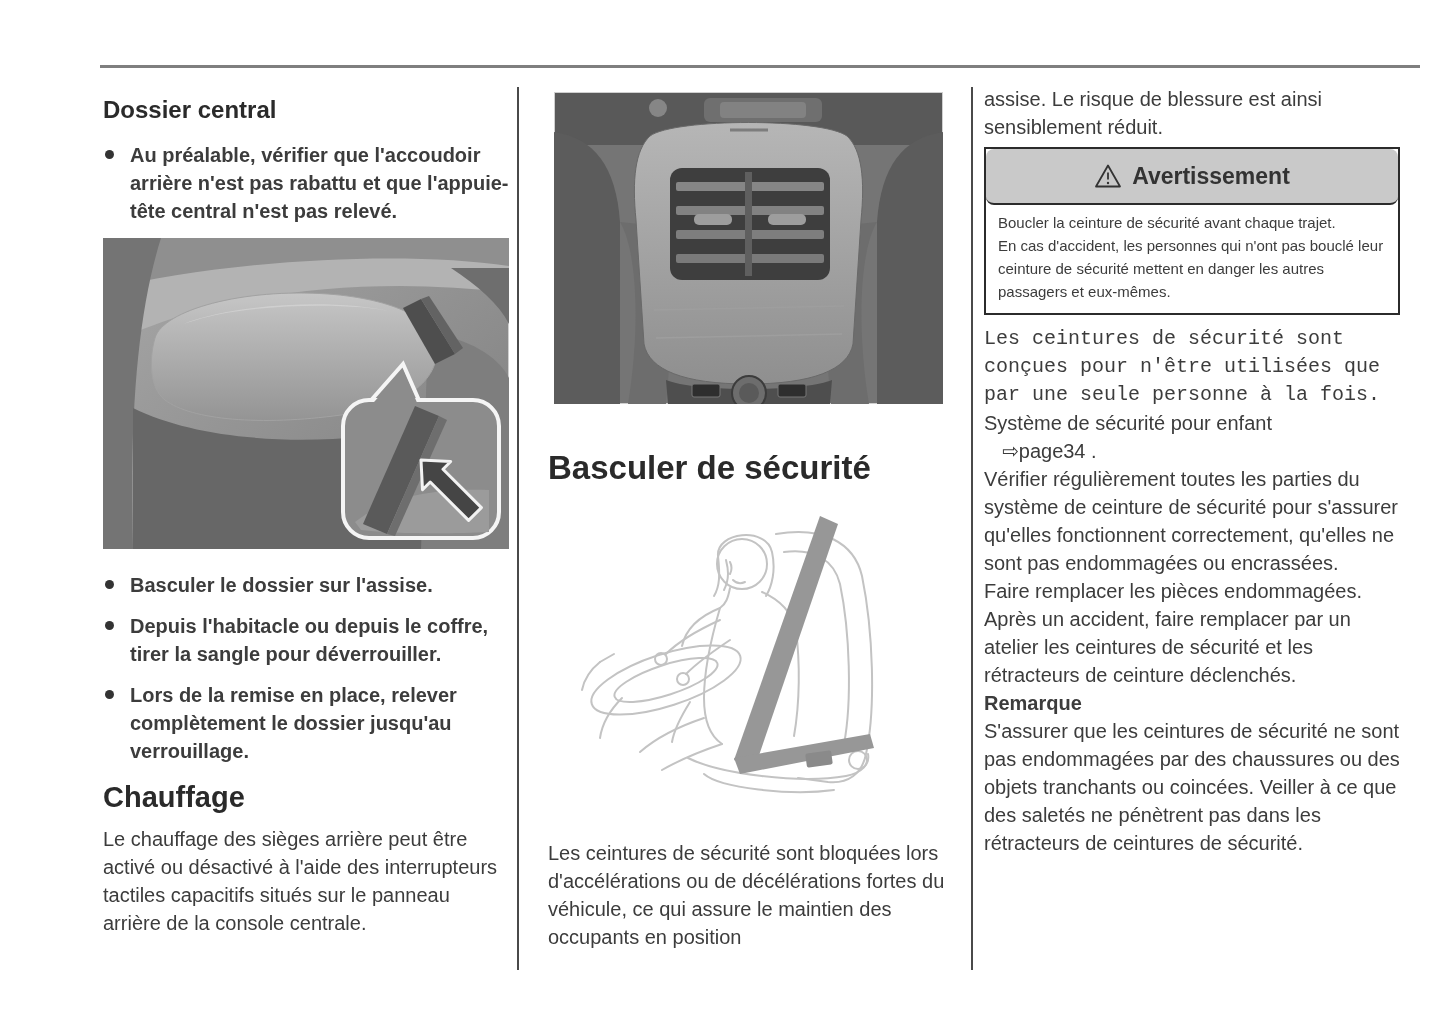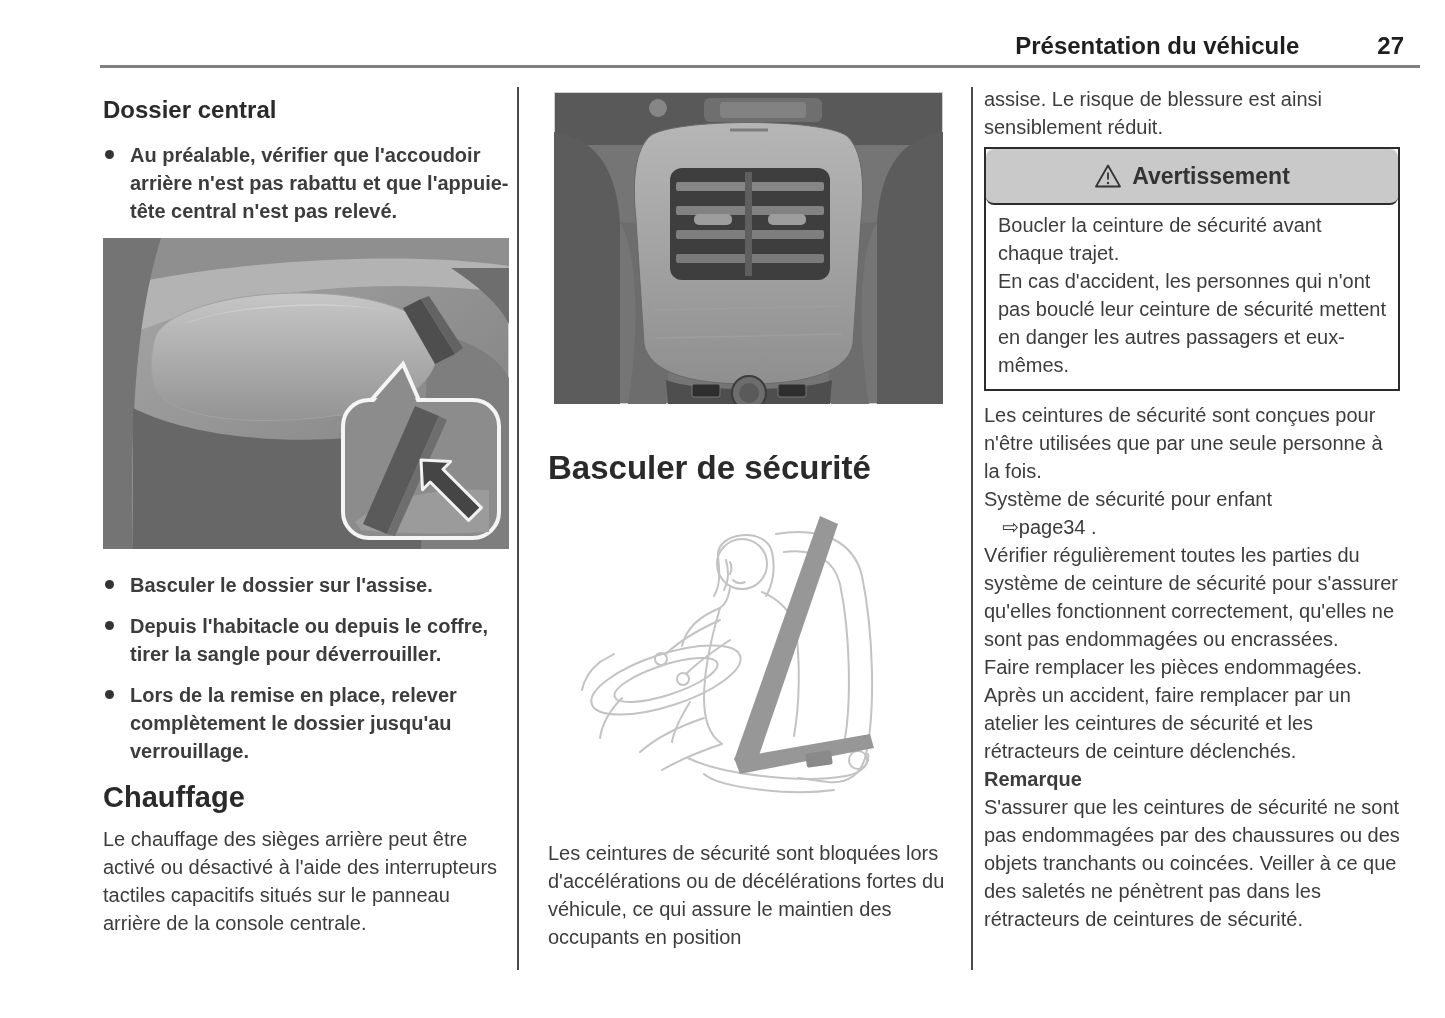--- a/index.html
+++ b/index.html
@@ -33,35 +33,31 @@
   
   .fig{margin:0;}
   #fig-armrest{width:406px;height:311px;margin:4px 0 22px;}
   #fig-console{width:389px;height:312px;margin:7px 0 0 6px;}
   #fig-seatbelt{width:345px;height:289px;margin:24px 0 0 22px;}
   #col2 .para{margin-top:38px;}
   
   .warning{border:2px solid var(--warning_border,#2b2b2b);margin:6px 0 10px;background:#fff;}
   .warning-header{background:var(--warning_header_bg,#c9c9c9);border-bottom:2px solid var(--warning_border,#2b2b2b);height:54px;display:flex;align-items:center;justify-content:center;gap:10px;font-size:23px;font-weight:bold;color:#333;border-radius:8px;}
   .warn-icon{width:28px;height:26px;display:block;}
-  .warning-body{padding:6px 12px 10px;font-size:20px;line-height:28px;}
+  .warning-body{padding:6px 12px 10px;font-size:15px;line-height:23px;}
   #col3 .flow{margin:0;}
-  #col3 .first-after-box{}
+  #col3 .first-after-box{font-family:Liberation Mono, monospace;}
   .bold{font-weight:bold;}
   .xref{color:inherit;text-decoration:none;cursor:pointer;margin-left:18px;}
 </style>
 </head>
 <body>
 
 <div class="page">
 
-  <div class="header">
-    <span class="hdr-title">Présentation du véhicule</span>
-    <span class="hdr-num">27</span>
-  </div>
   <div class="rule"></div>
 
   <div class="vsep" id="vsep1"></div>
   <div class="vsep" id="vsep2"></div>
 
   <section class="col" id="col1">
     <h3 class="h-sub">Dossier central</h3>
 
     <ul class="bullets">
       <li class="bullet-item">

